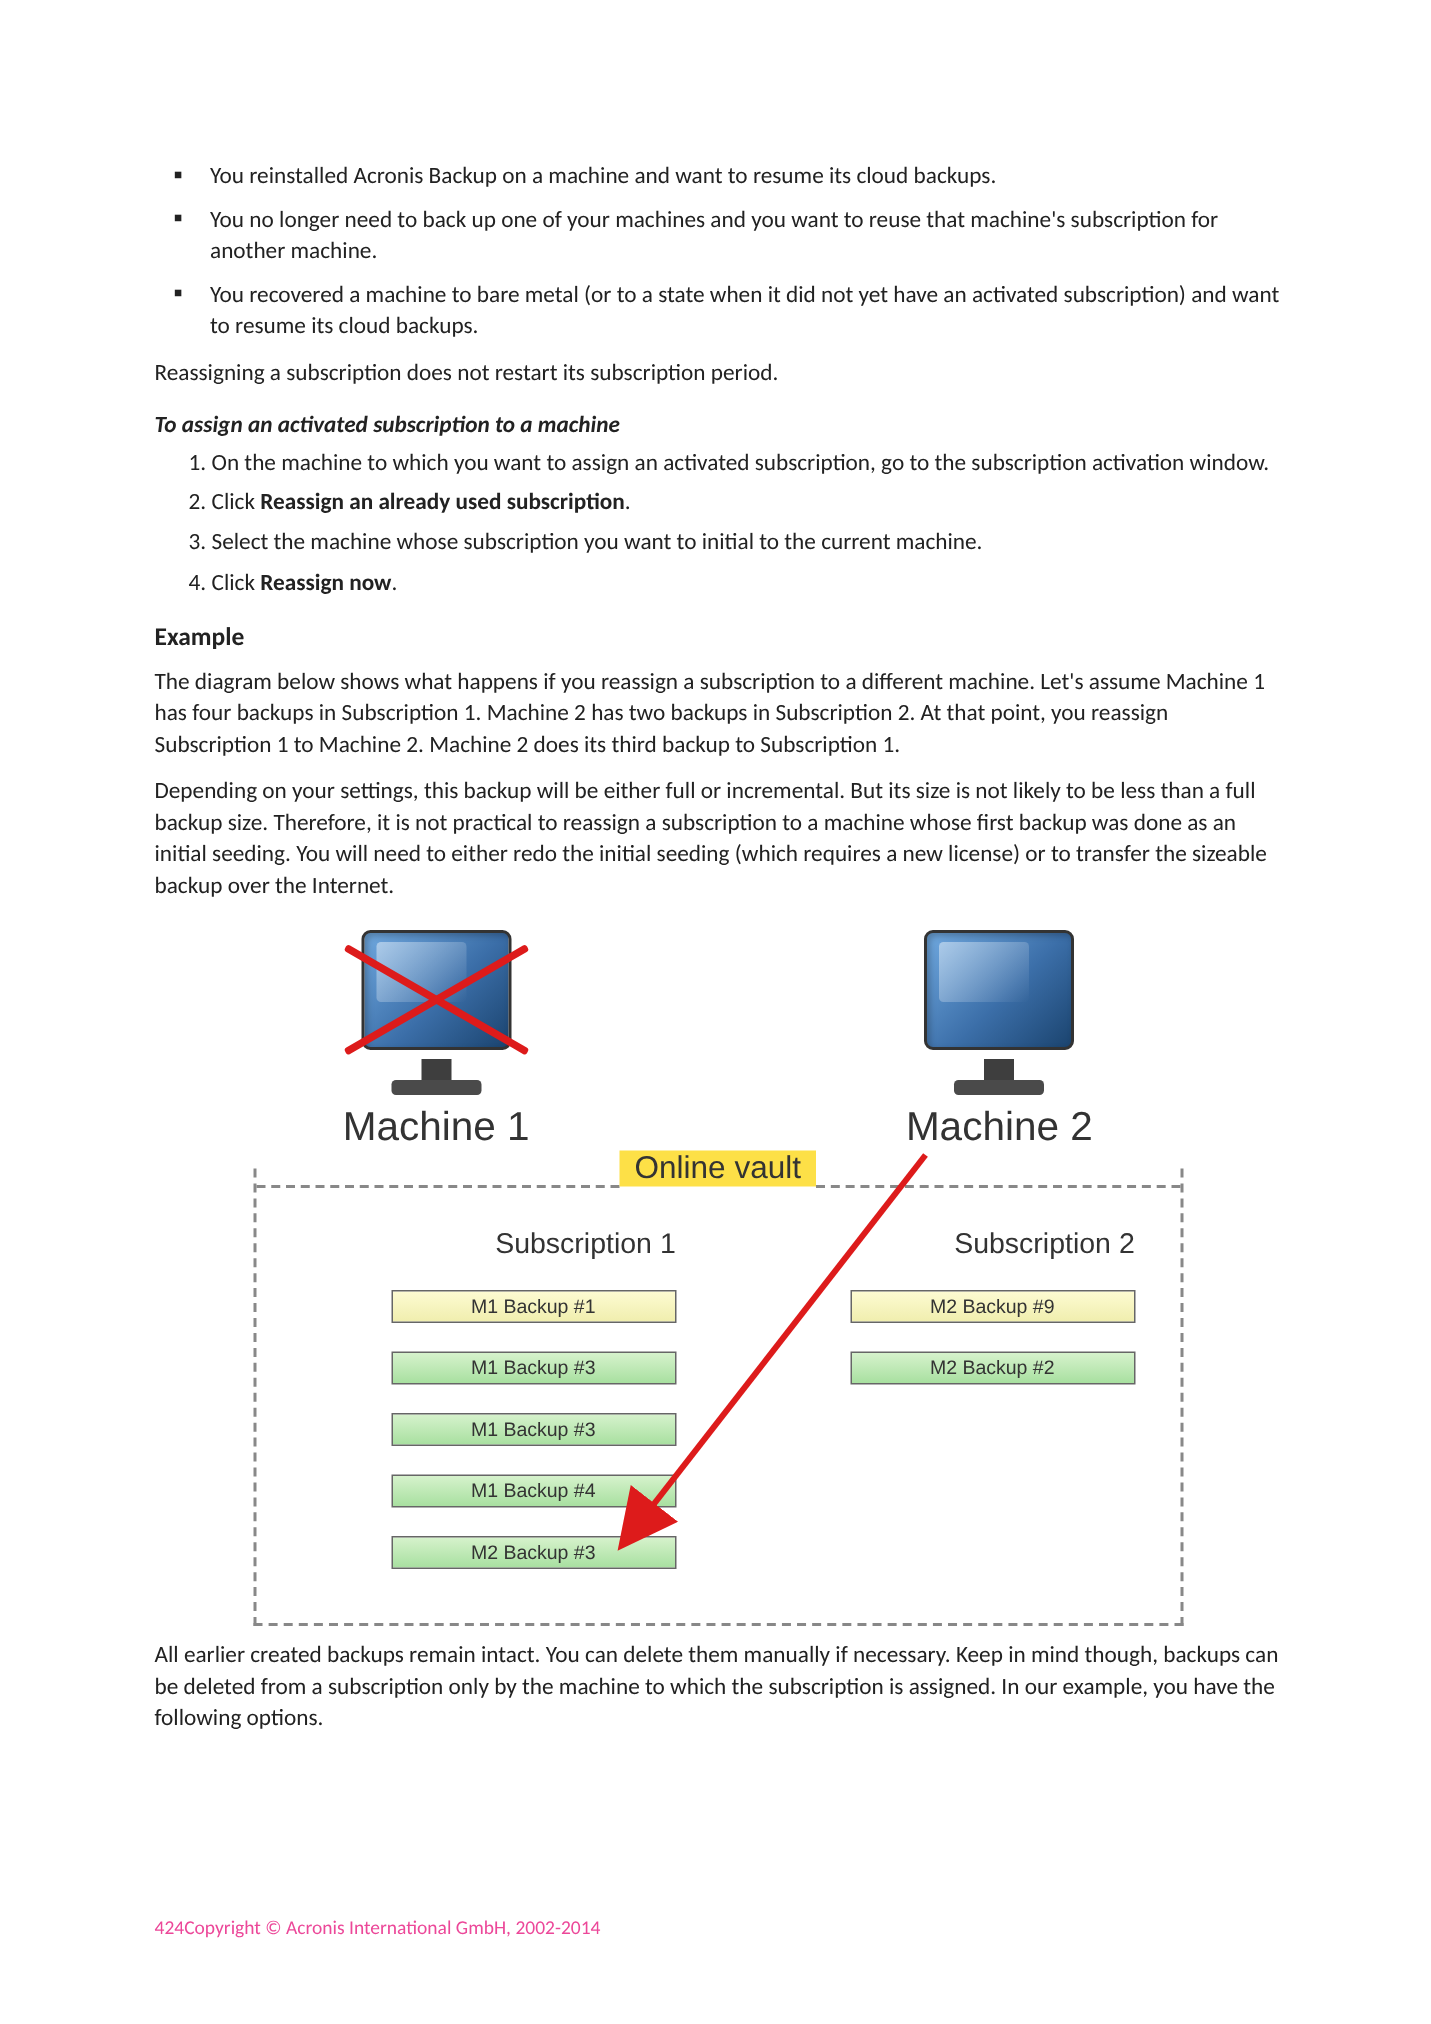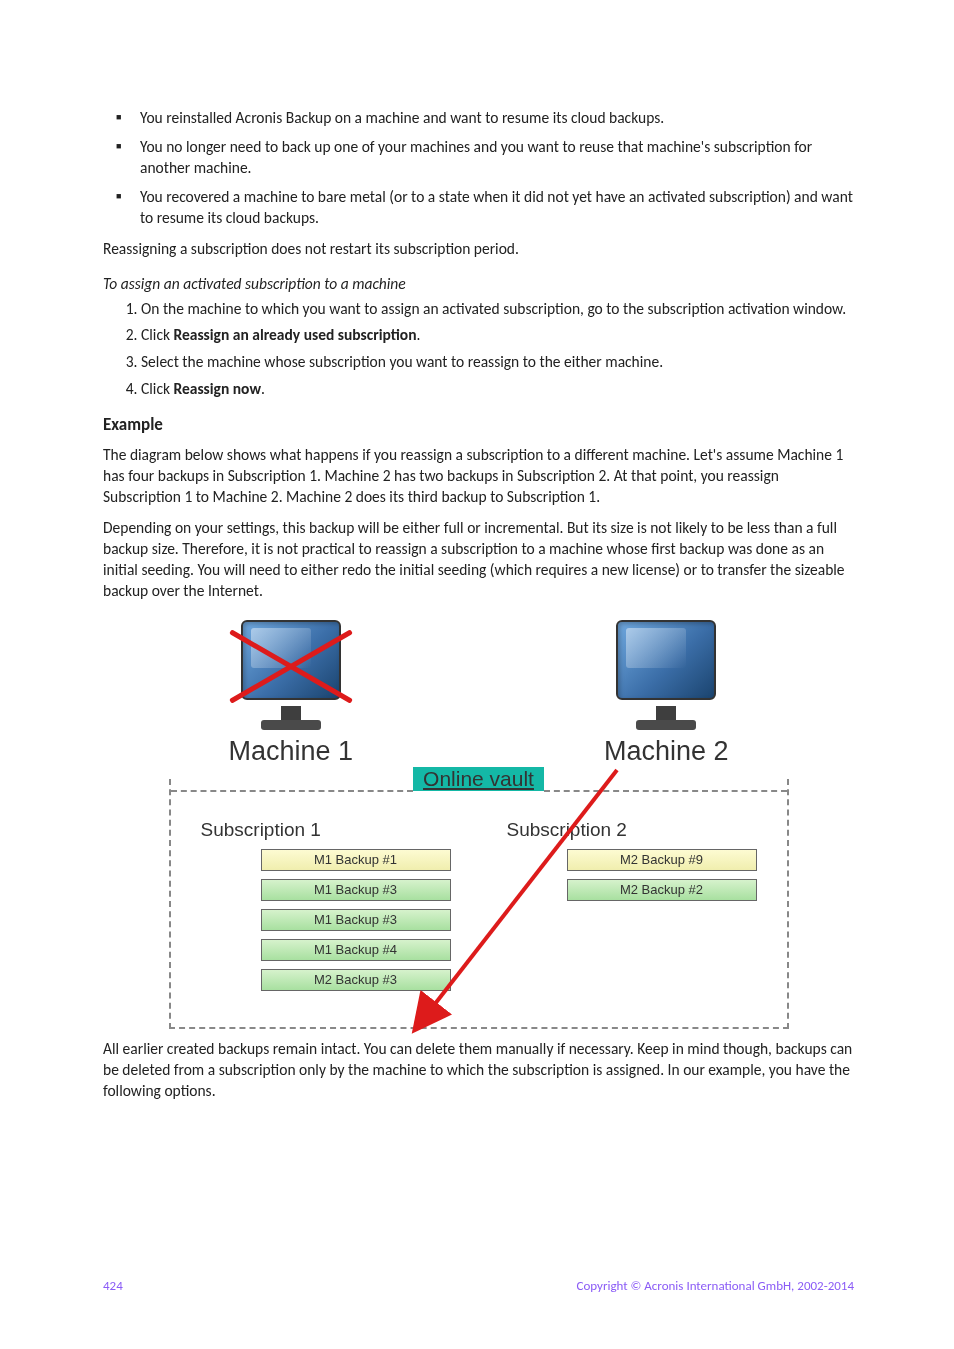--- a/index.html
+++ b/index.html
@@ -13,21 +13,21 @@
     position: relative;
     padding: 0 100px 0 103px;
   }
   .content { padding-top: 108px; }
   ul.square { list-style: none; padding-left: 37px; }
   ul.square li { position: relative; margin-bottom: 8px; line-height: 1.35; }
   ul.square li::before {
     content: "■"; position: absolute; left: -24px; top: 3px; font-size: 9px; color: #222;
   }
   p.para { margin: 10px 0; line-height: 1.35; }
-  .subhead-it { font-style: italic; font-weight: 400; margin-top: 14px; margin-bottom: 6px; font-size: 15.5px; }
+  .subhead-it { font-style: italic; font-weight: 700; margin-top: 14px; margin-bottom: 6px; font-size: 15.5px; }
   ol.steps { list-style: decimal; padding-left: 38px; }
   ol.steps li { margin-bottom: 6px; line-height: 1.35; padding-left: 0; }
   .h3 { font-weight: 700; font-size: 17px; margin-top: 14px; margin-bottom: 8px; color: #222; }
   .bold { font-weight: 700; }
 
   
   .diagram { width: 620px; margin: 18px auto 0 auto; font-family: Arial, Helvetica, sans-serif; color: #333; }
   .machines { display: flex; justify-content: space-between; align-items: flex-end; padding: 0 60px; }
   .machine-col { display: flex; flex-direction: column; align-items: center; }
   .machine-label { font-size: 27px; color: #333; margin-top: 6px; }
@@ -39,54 +39,54 @@
                    background: linear-gradient(135deg, rgba(255,255,255,.45), rgba(255,255,255,0)); border-radius:3px; }
   .stand { position:absolute; bottom:10px; left:50px; width:20px; height:14px; background:#3e3e3e; }
   .base  { position:absolute; bottom:0; left:30px; width:60px; height:10px; background:#4a4a4a; border-radius:3px; }
   .cross1, .cross2 { position:absolute; width:140px; height:5px; background:#dd1b1b; top:44px; left:-10px; border-radius:2px; }
   .cross1 { transform: rotate(30deg); }
   .cross2 { transform: rotate(-30deg); }
 
   .vault-box { position: relative; border: 2px dashed #888; border-top: none; margin-top: 12px; padding: 40px 30px 28px 30px; }
   .vault-top { position:absolute; top:0; left:0; right:0; display:flex; align-items:center; }
   .vault-top .seg { border-top: 2px dashed #888; flex:1; }
-  .vault-top .lbl { padding: 0 10px; font-size: 21px; color:#333; transform: translateY(-50%); background:#14b8a6;text-decoration:underline; }
+  .vault-top .lbl { padding: 0 10px; font-size: 21px; color:#333; transform: translateY(-50%); background:#fde047; }
 
   .subs { display:flex; justify-content:space-between; }
-  .sub-col { width: 250px; display:flex; flex-direction:column; align-items:flex-start; }
+  .sub-col { width: 250px; display:flex; flex-direction:column; align-items:flex-end;gap:11px; }
   .sub-title { font-size:19px; color:#333; margin-bottom:8px; }
   .bk { width: 190px; height:22px; border:1px solid #666; margin-bottom:8px; display:flex; align-items:center; justify-content:center; font-size:13px; color:#333; }
   .bk.yellow { background: linear-gradient(#fdfbd2,#f0eeae); }
   .bk.green  { background: linear-gradient(#d6f2cc,#a8e0a0); }
   .sub-col.right .bk { align-self:flex-end; }
   .sub-col.left  .bk { align-self:flex-end; }
 
   .arrow-wrap { position:absolute; left:0; top:0; width:100%; height:100%; pointer-events:none; }
 
-  .footer { position:absolute; bottom:56px; left:103px; right:100px; display:flex; justify-content:space-between; font-size:13px; color:#8b5cf6; }
+  .footer { position:absolute; bottom:56px; left:103px; right:100px; display:flex; justify-content:flex-start; font-size:13px; color:#ec4899; }
 </style>
 </head>
 <body>
 
 <div class="content">
 
   <ul class="square">
     <li><span>You reinstalled Acronis Backup on a machine and want to resume its cloud backups.</span></li>
     <li><span>You no longer need to back up one of your machines and you want to reuse that machine's subscription for another machine.</span></li>
     <li><span>You recovered a machine to bare metal (or to a state when it did not yet have an activated subscription) and want to resume its cloud backups.</span></li>
   </ul>
 
   <p class="para">Reassigning a subscription does not restart its subscription period.</p>
 
   <div class="subhead-it">To assign an activated subscription to a machine</div>
 
   <ol class="steps">
     <li><span>On the machine to which you want to assign an activated subscription, go to the subscription activation window.</span></li>
     <li><span>Click </span><span class="bold">Reassign an already used subscription</span><span>.</span></li>
-    <li><span>Select the machine whose subscription you want to reassign to the either machine.</span></li>
+    <li><span>Select the machine whose subscription you want to initial to the current machine.</span></li>
     <li><span>Click </span><span class="bold">Reassign now</span><span>.</span></li>
   </ol>
 
   <div class="h3">Example</div>
   <p class="para">The diagram below shows what happens if you reassign a subscription to a different machine. Let's assume Machine 1 has four backups in Subscription 1. Machine 2 has two backups in Subscription 2. At that point, you reassign Subscription 1 to Machine 2. Machine 2 does its third backup to Subscription 1.</p>
   <p class="para">Depending on your settings, this backup will be either full or incremental. But its size is not likely to be less than a full backup size. Therefore, it is not practical to reassign a subscription to a machine whose first backup was done as an initial seeding. You will need to either redo the initial seeding (which requires a new license) or to transfer the sizeable backup over the Internet.</p>
 
   <div class="diagram" style="position:relative;">
     <div class="machines">
       <div class="machine-col">

